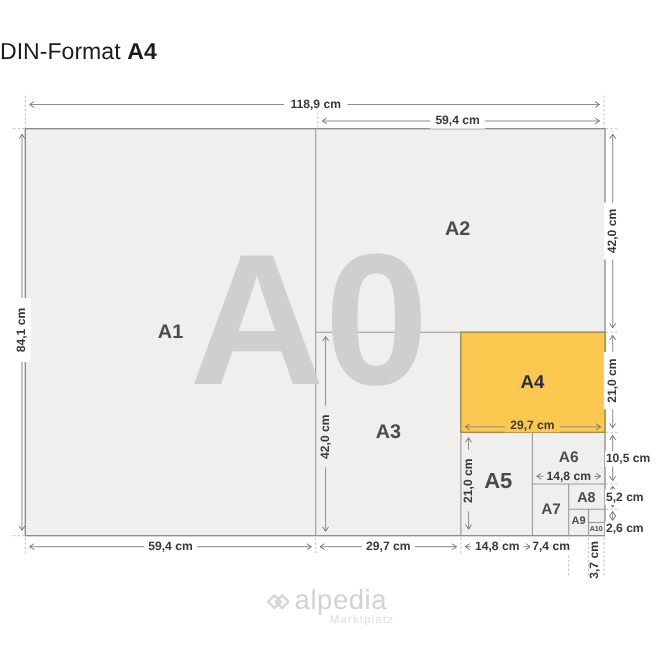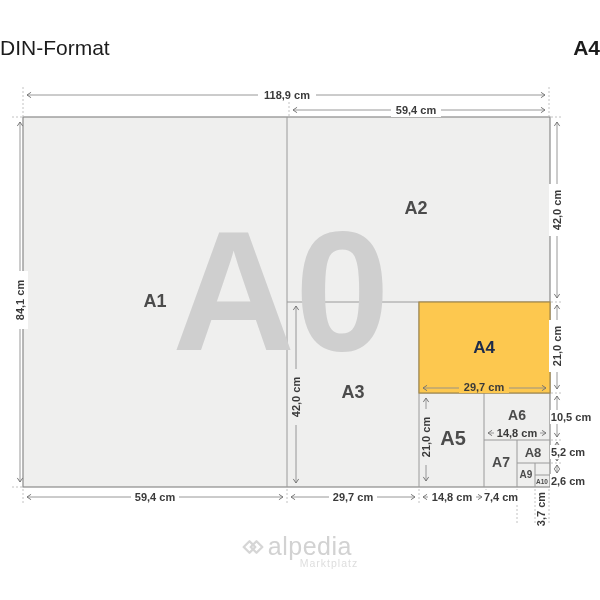--- a/index.html
+++ b/index.html
@@ -1,18 +1,18 @@
 <!DOCTYPE html>
 <html><head>
 <meta charset="utf-8">
 <style>
   html,body{margin:0;padding:0;background:#fff;}
   .page{position:relative;width:600px;height:600px;background:#ffffff;overflow:hidden;
         font-family:"Liberation Sans","DejaVu Sans",sans-serif;}
-  .title{position:absolute;top:36px;left:0;width:600px;display:flex;justify-content:space-between;
+  .title{position:absolute;top:36px;left:0;width:600px;display:flex;justify-content:flex-start;
          gap:6px;font-size:21px;color:#1c1c1c;}
   .title .bold{font-weight:700;}
   svg text{font-family:"Liberation Sans","DejaVu Sans",sans-serif;}
   .dim{font-size:11px;font-weight:700;fill:#3a3a3a;}
   .fmt{font-weight:700;fill:#4b4b4b;}
   .logo{position:absolute;top:534px;left:0;width:600px;display:flex;justify-content:center;}
   .logo-inner{display:flex;align-items:flex-start;gap:4px;}
   .logo-glyph{margin-top:4px;}
   .logo-col{display:flex;flex-direction:column;align-items:flex-start;}
   .logo-name{font-size:25px;line-height:24px;color:#d2d2d2;letter-spacing:.5px;}

